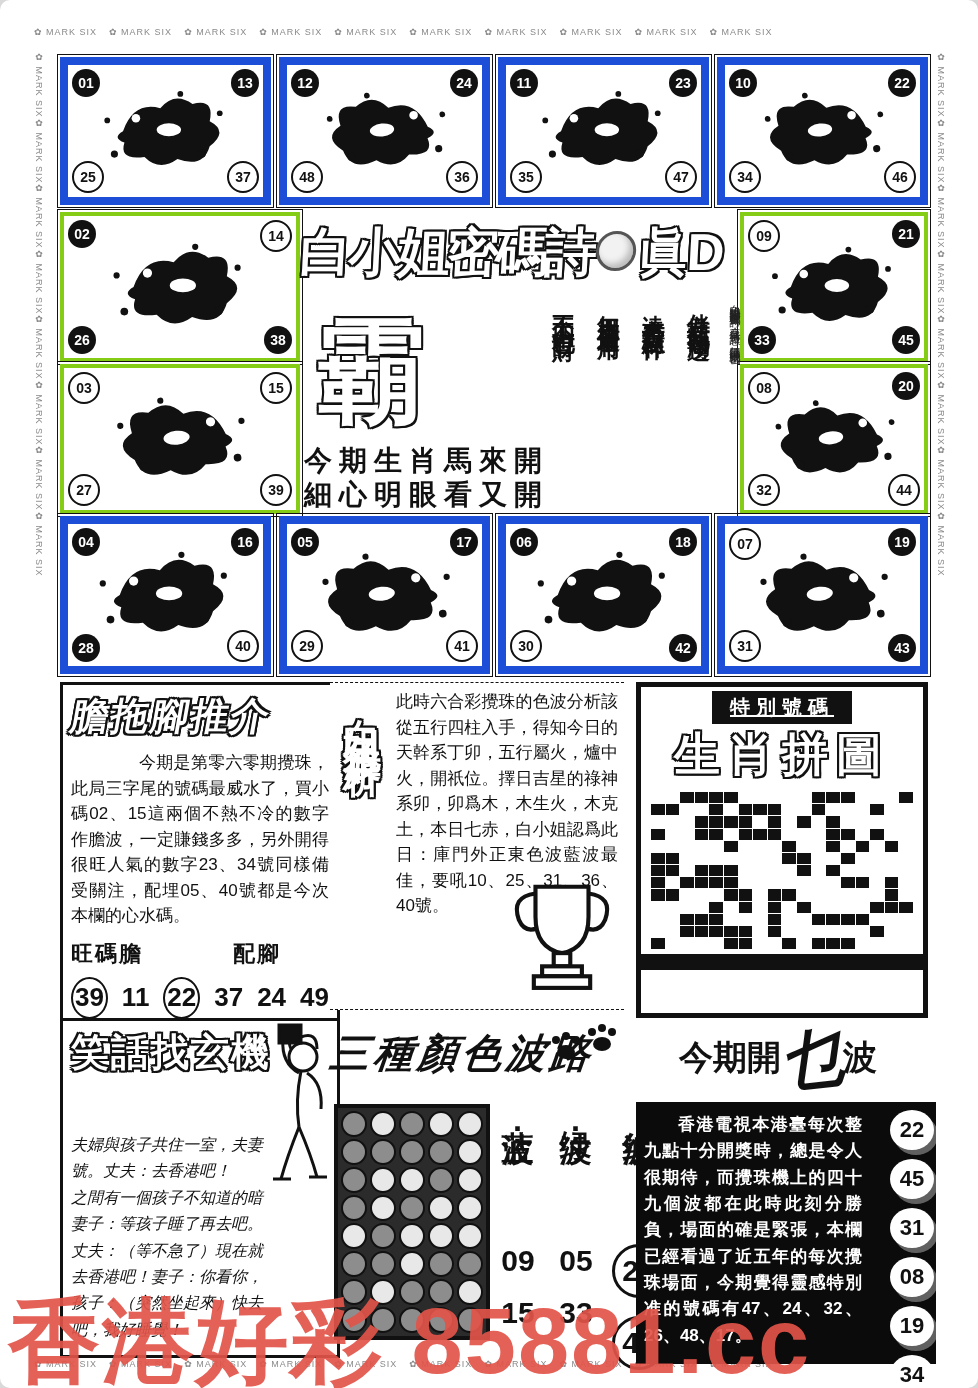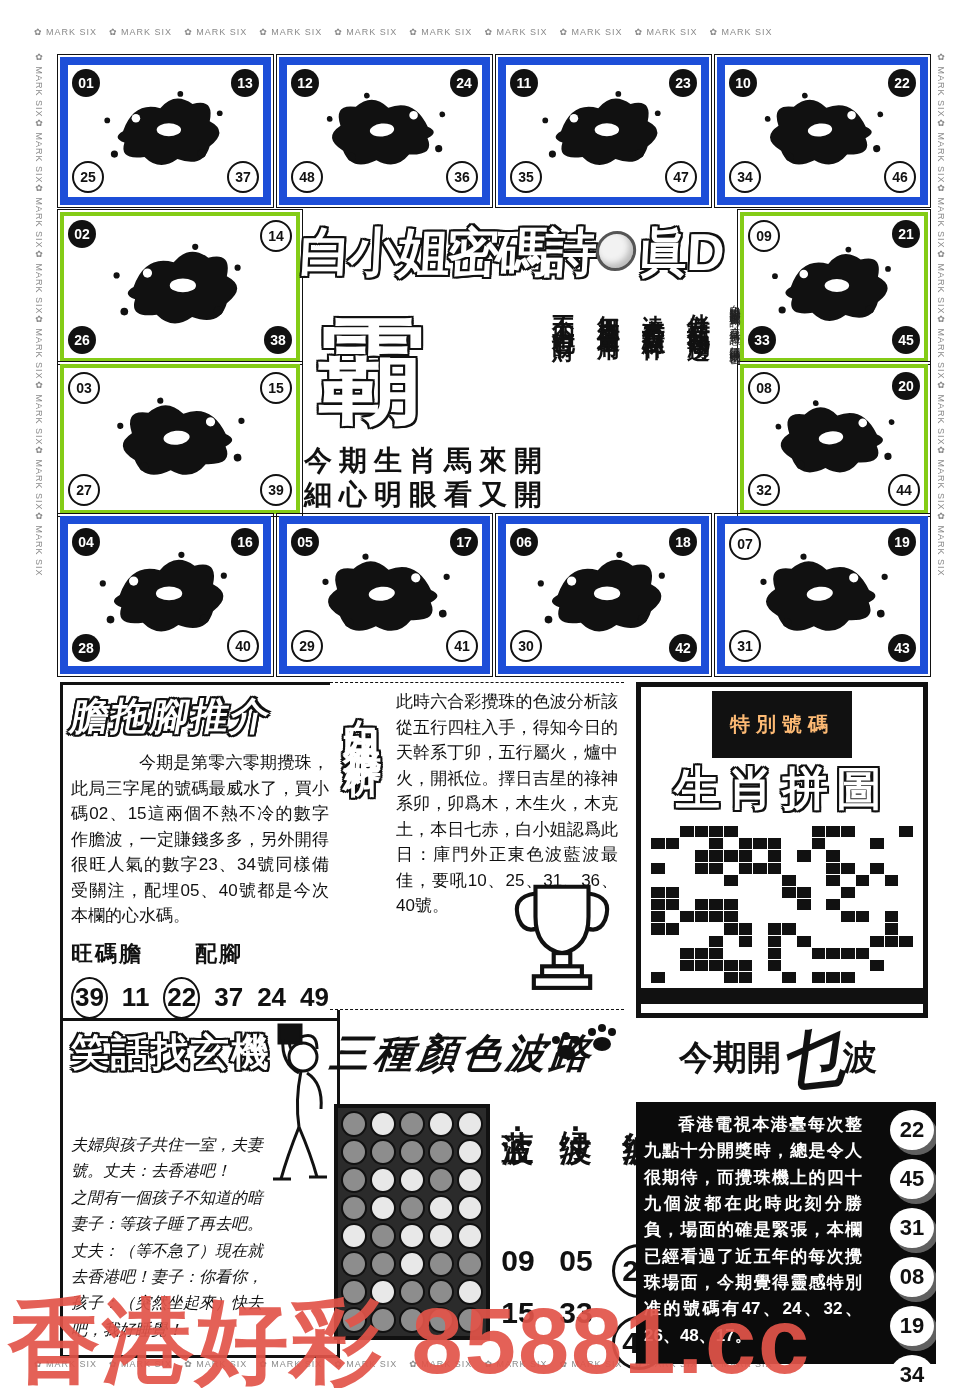--- a/index.html
+++ b/index.html
@@ -1,17 +1,17 @@
 <!DOCTYPE html>
 <html><head>
 <meta charset="utf-8">
 <style>
   html,body{margin:0;padding:0;background:#d9d9d9;}
   .page{position:relative;width:978px;height:1388px;background:#fff;overflow:hidden;
-        font-family:"Liberation Serif","DejaVu Serif",serif;color:#111;}
+        font-family:"Liberation Serif","DejaVu Serif",serif;color:#111;border-radius:10px;}
   
   .strip{position:absolute;color:#8a8a8a;font:9px "Liberation Sans",sans-serif;
          letter-spacing:1px;overflow:hidden;white-space:nowrap;}
   .strip-h{left:28px;width:922px;height:20px;line-height:20px;}
   .strip-v{top:52px;width:22px;height:1294px;writing-mode:vertical-rl;text-orientation:mixed;line-height:22px;}
   .strip span{margin:0 6px;}
   
   .abs{position:absolute;}
   .outline{color:#fff;font-weight:900;
     text-shadow:-2px -2px 0 #111,2px -2px 0 #111,-2px 2px 0 #111,2px 2px 0 #111,
@@ -41,22 +41,22 @@
   .panel{position:absolute;border:3px solid #111;background:#fff;}
   .tips-title{font-size:38px;letter-spacing:2px;transform:skewX(-10deg);white-space:nowrap;}
   .body-text{font-family:"Liberation Sans",sans-serif;font-size:17px;line-height:1.5;text-align:justify;}
   .num-label{font:900 22px "Liberation Sans",sans-serif;letter-spacing:2px;}
   .num-row{display:flex;align-items:center;gap:14px;font:700 26px "Liberation Sans",sans-serif;}
   .circ{width:38px;height:38px;border:2px solid #111;border-radius:50%;display:flex;align-items:center;justify-content:center;}
   
   .cw-title{font-size:38px;letter-spacing:8px;height:310px;}
   .trophy{position:absolute;right:4px;bottom:6px;}
   
-  .zp-banner{background:#111;color:#fdba74;font:900 20px "Liberation Sans",sans-serif;letter-spacing:6px;
-             padding:20px 18px;display:inline-block;}
+  .zp-banner{background:#111;color:#ffffff;font:900 20px "Liberation Sans",sans-serif;letter-spacing:6px;
+             padding:3px 18px;display:inline-block;text-decoration:underline;}
   .zp-title{font-size:46px;letter-spacing:8px;white-space:nowrap;}
   .puzzle{display:grid;grid-template-columns:repeat(18,1fr);gap:1px;}
   .puzzle div{width:100%;padding-top:82%;}
   .pz-on{background:#111;} .pz-off{background:transparent;}
   
   .joke-title{font-size:38px;letter-spacing:2px;white-space:nowrap;}
   .joke-text{font-size:16px;line-height:1.65;font-style:italic;}
   
   .tc-title{font-size:40px;font-weight:900;font-style:italic;transform:skewX(-6deg);letter-spacing:4px;white-space:nowrap;}
   .balls-frame{position:absolute;border:4px solid #111;background:#2b2b2b;}
@@ -228,21 +228,21 @@
       <span class="bn ring tl">07</span>
       <span class="bn solid tr">19</span>
       <span class="bn ring bl">31</span>
       <span class="bn solid br">43</span>
     </div>
   </div>
 
   <div class="panel" style="left:60px;top:682px;width:258px;height:326px;padding:6px 8px">
     <div class="tips-title outline">膽拖腳推介</div>
     <div class="body-text" style="margin-top:8px;text-indent:4em">今期是第零六零期攪珠，此局三字尾的號碼最威水了，買小碼02、15這兩個不熱不冷的數字作膽波，一定賺錢多多，另外開得很旺人氣的數字23、34號同樣備受關注，配埋05、40號都是今次本欄的心水碼。</div>
-    <div style="display:flex;gap:52px;margin-top:10px">
+    <div style="display:flex;gap:90px;margin-top:10px">
       <span class="num-label">旺碼膽</span>
       <span class="num-label">配腳</span>
     </div>
     <div class="num-row" style="margin-top:8px">
       <span class="circ">39</span>
       <span>11</span>
       <span class="circ">22</span>
       <span>37</span>
       <span>24</span>
       <span>49</span>

